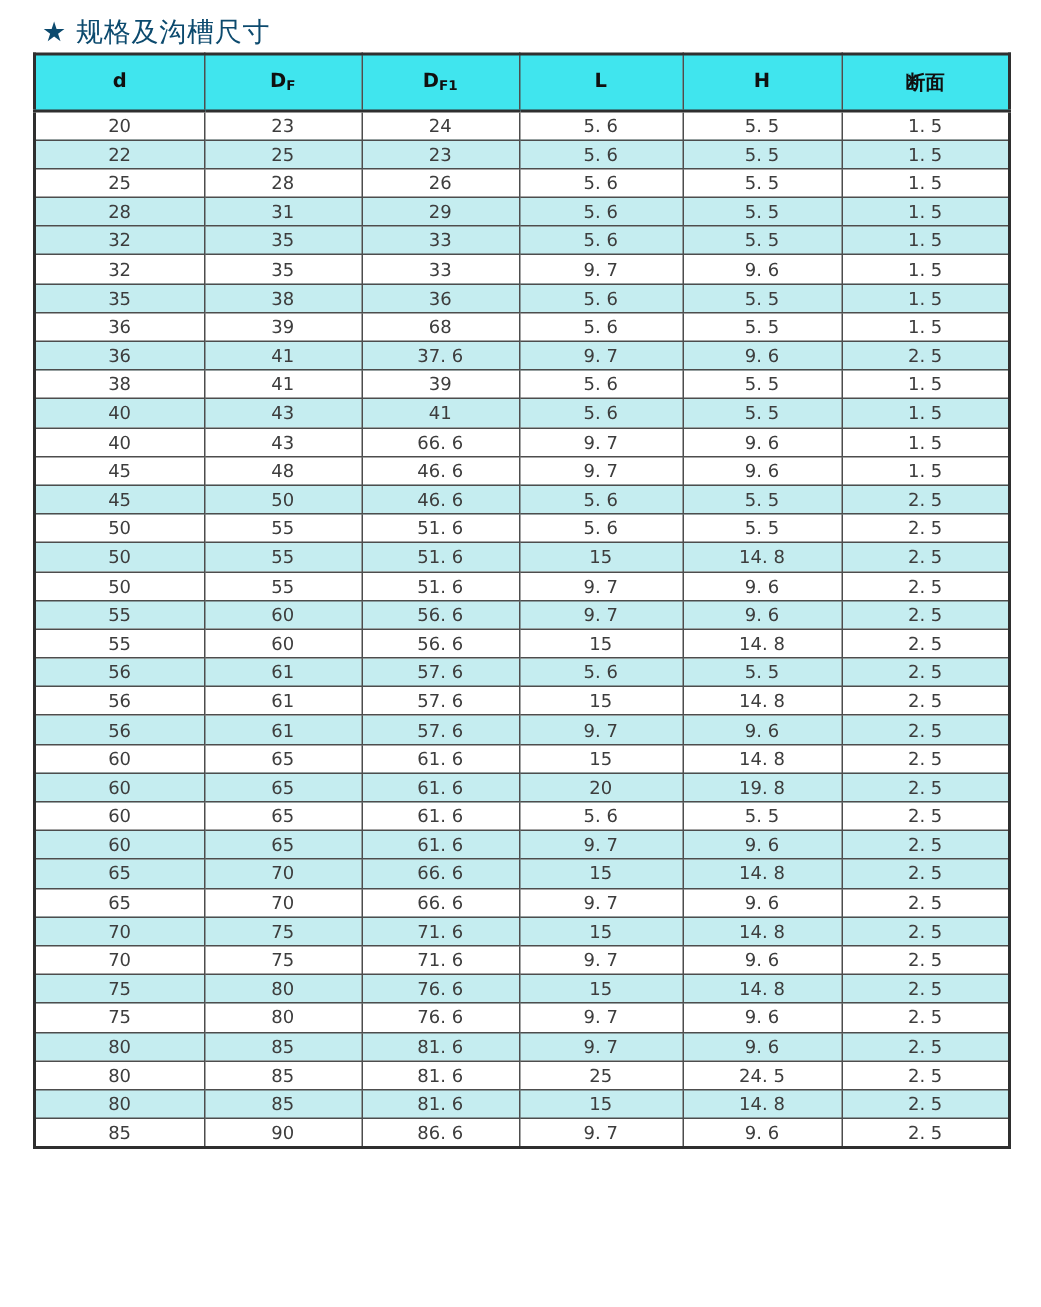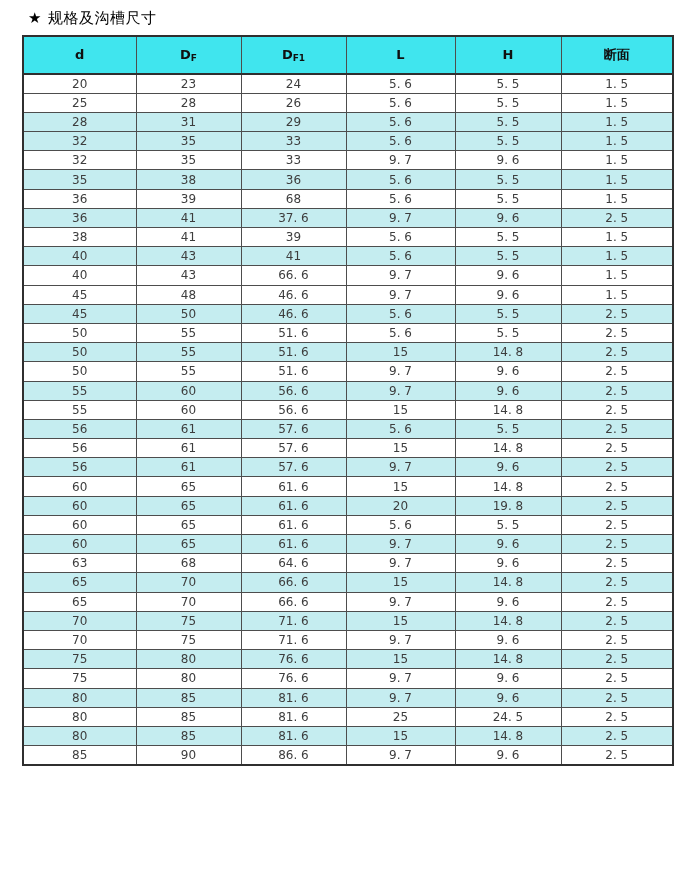--- a/index.html
+++ b/index.html
@@ -15,22 +15,22 @@
     width: 694px;
     height: 871px;
     background: #ffffff;
     font-family: "DejaVu Sans", "Liberation Sans", sans-serif;
   }
   .page { position: relative; width: 694px; height: 871px; overflow: hidden; }
   .title {
     position: absolute;
     left: 28px;
     top: 9px;
-    font-size: 15px;
-    color: #000000;
+    font-size: 18px;
+    color: #0c4a6e;
     letter-spacing: 0.5px;
     white-space: nowrap;
   }
   .title .star { margin-right: 6px; }
   table.spec {
     position: absolute;
     left: 22px;
     top: 35px;
     width: 650px;
     border-collapse: collapse;
@@ -96,20 +96,28 @@
     </thead>
     <tbody>
         <tr>
           <td>20</td>
           <td>23</td>
           <td>24</td>
           <td>5. 6</td>
           <td>5. 5</td>
           <td>1. 5</td>
         </tr>
+        <tr class="alt">
+          <td>22</td>
+          <td>25</td>
+          <td>23</td>
+          <td>5. 6</td>
+          <td>5. 5</td>
+          <td>1. 5</td>
+        </tr>
         <tr>
           <td>25</td>
           <td>28</td>
           <td>26</td>
           <td>5. 6</td>
           <td>5. 5</td>
           <td>1. 5</td>
         </tr>
         <tr class="alt">
           <td>28</td>
@@ -284,28 +292,20 @@
           <td>65</td>
           <td>61. 6</td>
           <td>5. 6</td>
           <td>5. 5</td>
           <td>2. 5</td>
         </tr>
         <tr class="alt">
           <td>60</td>
           <td>65</td>
           <td>61. 6</td>
-          <td>9. 7</td>
-          <td>9. 6</td>
-          <td>2. 5</td>
-        </tr>
-        <tr>
-          <td>63</td>
-          <td>68</td>
-          <td>64. 6</td>
           <td>9. 7</td>
           <td>9. 6</td>
           <td>2. 5</td>
         </tr>
         <tr class="alt">
           <td>65</td>
           <td>70</td>
           <td>66. 6</td>
           <td>15</td>
           <td>14. 8</td>

